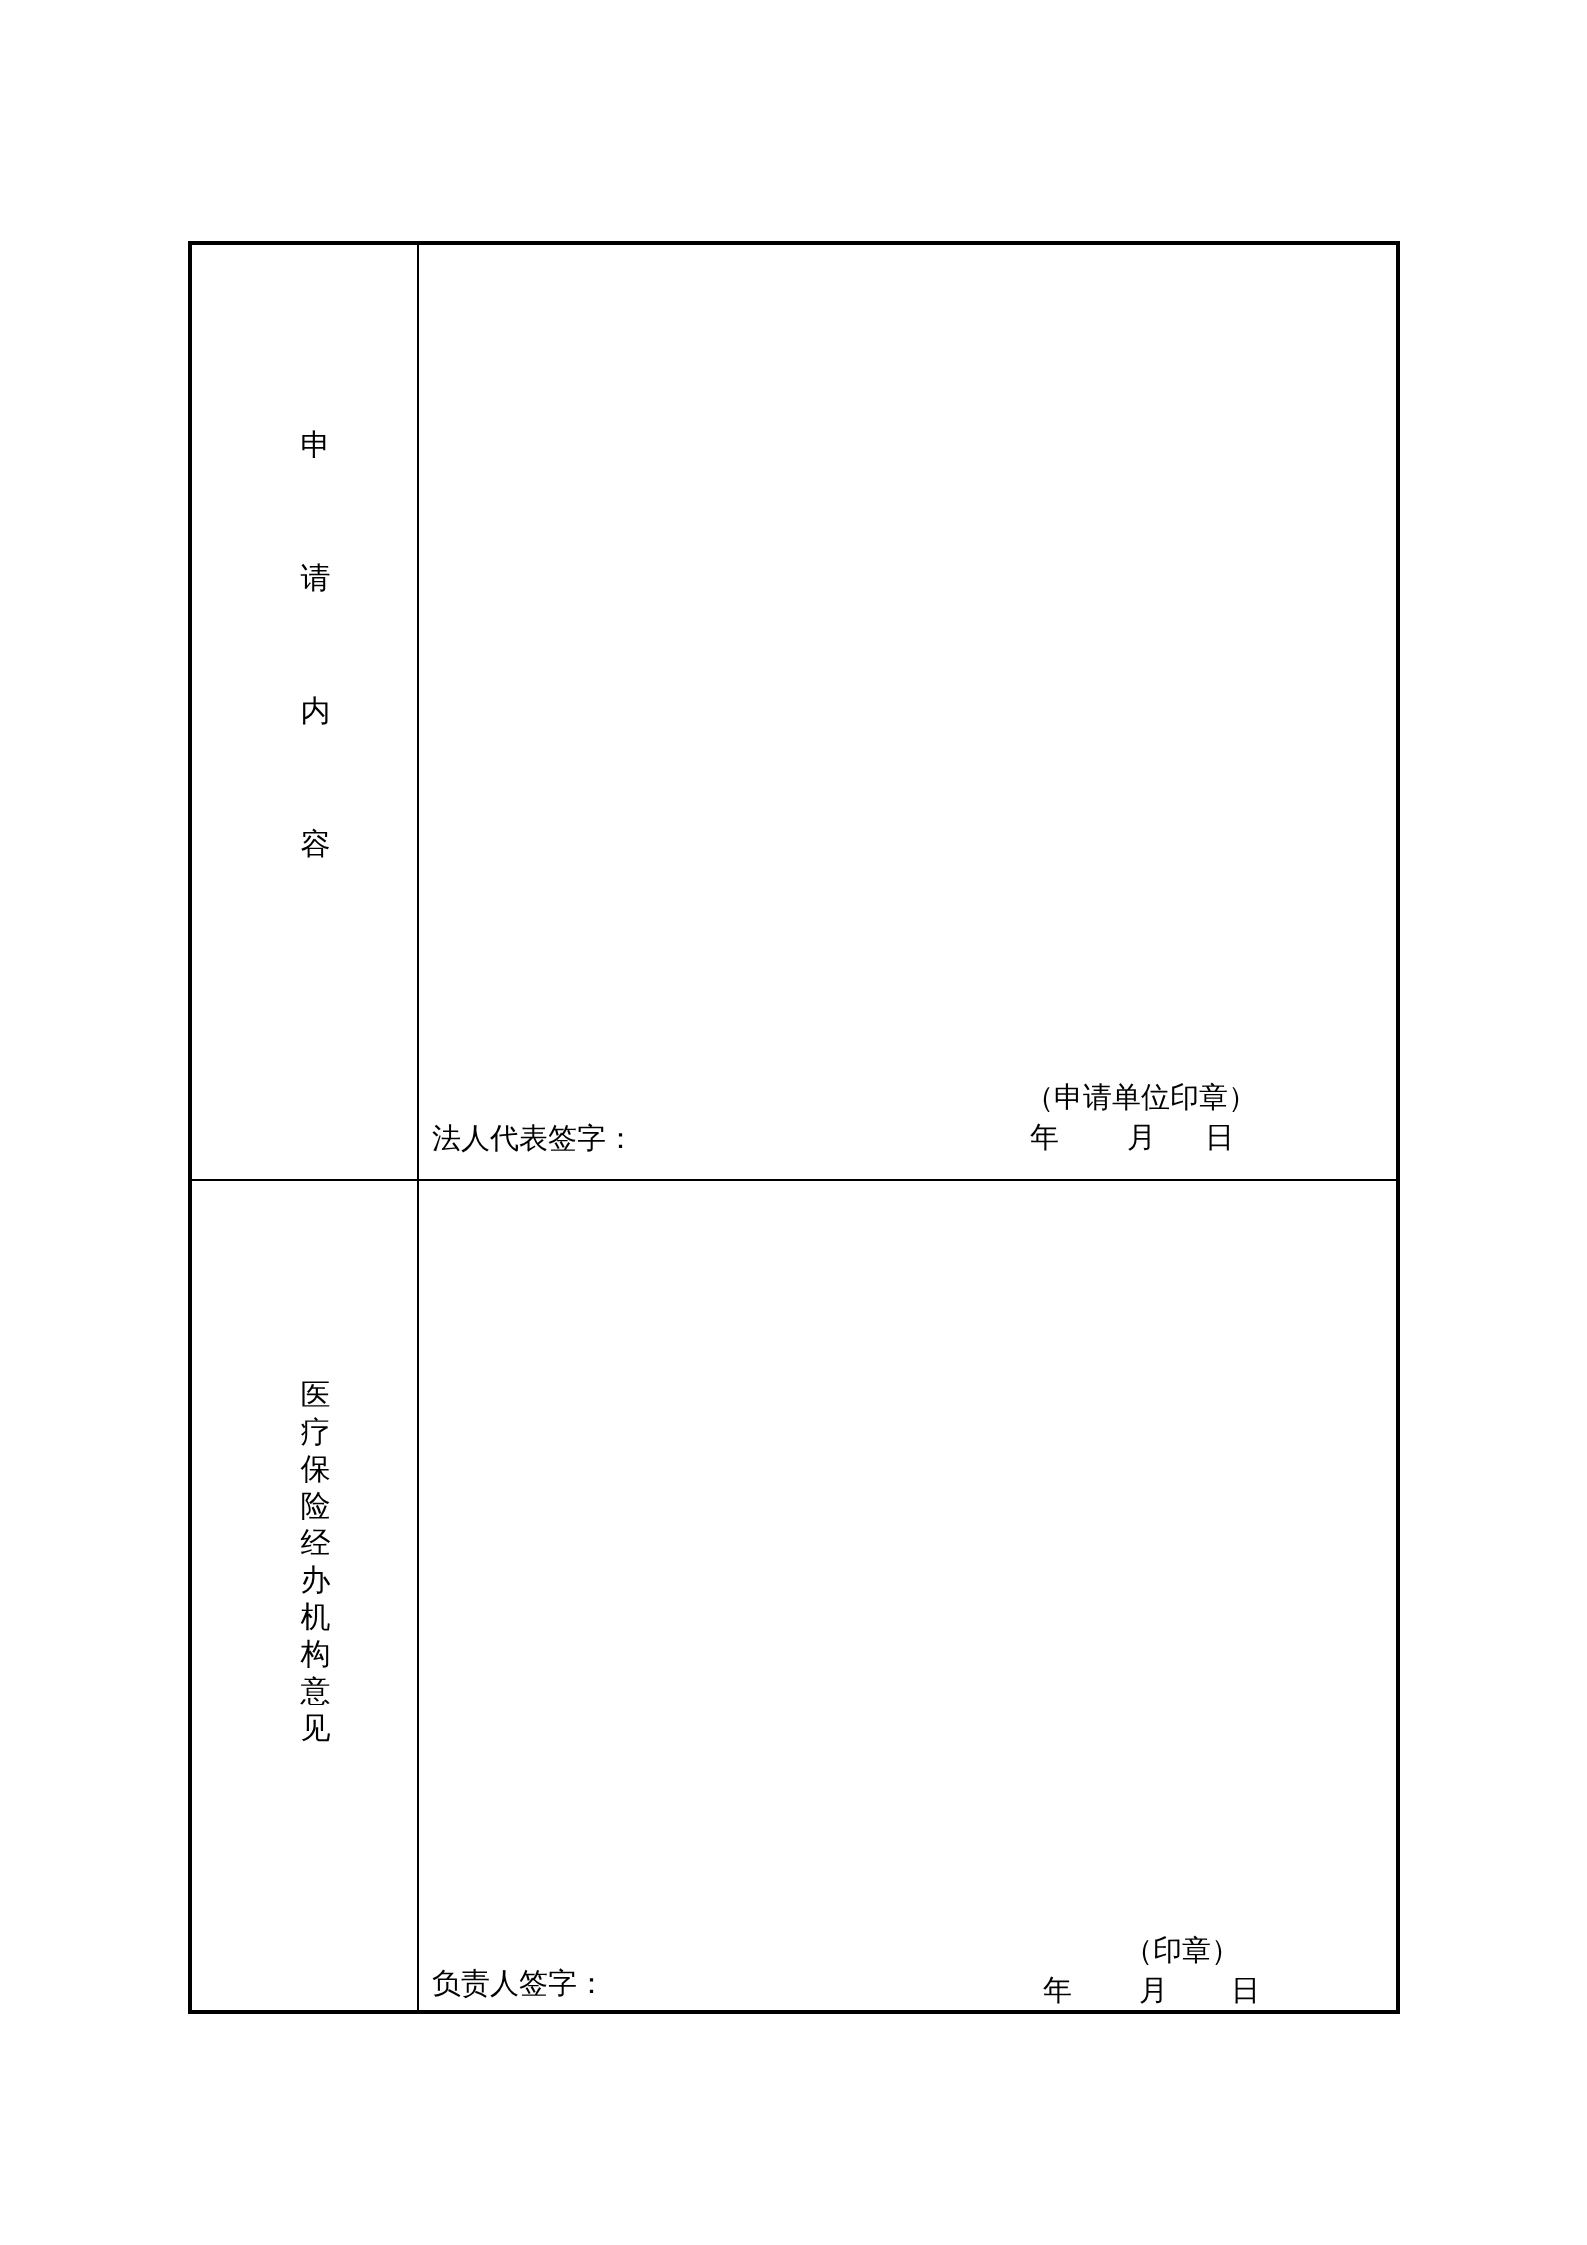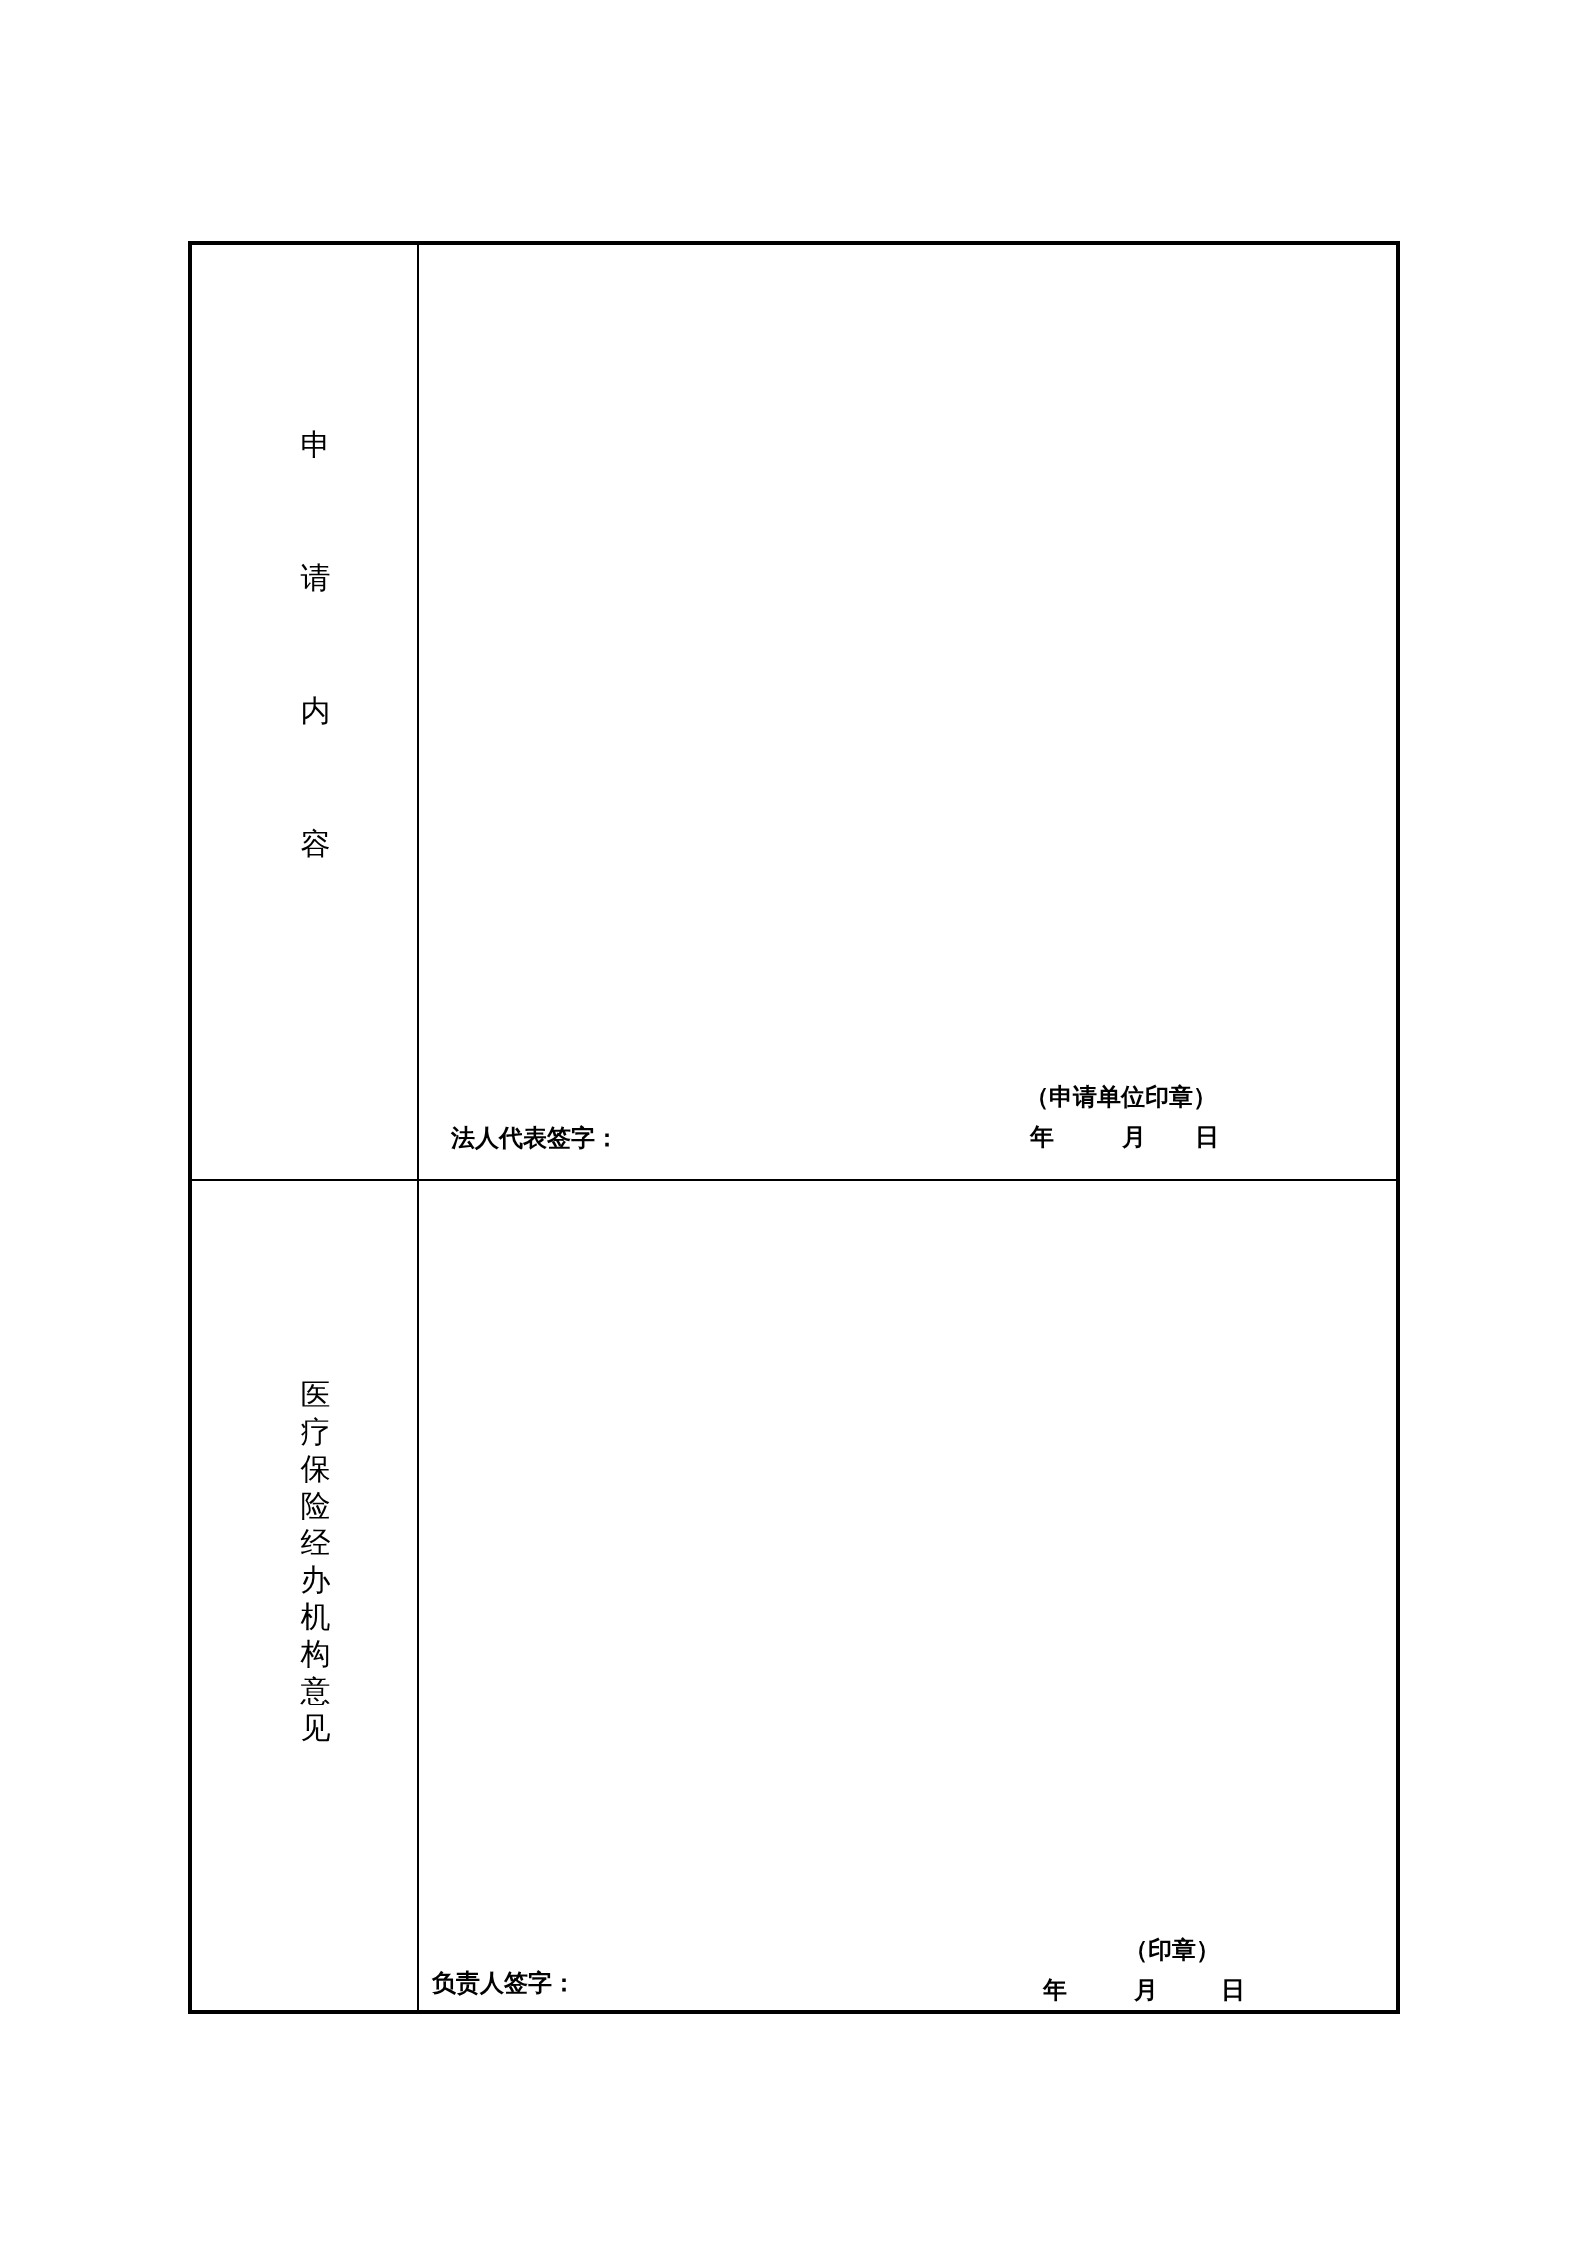--- a/index.html
+++ b/index.html
@@ -38,23 +38,23 @@
     display: flex;
     flex-direction: column;
     align-items: center;
     transform: translateX(11px);
     font-size: 30px;
   }
   .vlabel-1 { padding-top: 133px; line-height: 133px; }
   .vlabel-2 { padding-top: 195px; line-height: 37px; }
   .vlabel span { display: block; }
   .content-cell { flex: 1; position: relative; overflow: hidden; }
-  .line { position: absolute; font-size: 24px; line-height: 40px; white-space: nowrap; font-weight: bold; }
+  .line { position: absolute; font-size: 29px; line-height: 40px; white-space: nowrap; }
   .seal-1 { left: 606px; top: 832px; }
-  .sig-1  { left: 32px;  top: 873px; }
+  .sig-1  { left: 13px;  top: 873px; }
   .date-1 { left: 611px; top: 872px; }
   .date-1 .dp-0 { margin-right: 68px; }
   .date-1 .dp-1 { margin-right: 49px; }
   .seal-2 { left: 669px; top: 749px; margin-left: 36px; }
   .sig-2  { left: 13px;  top: 782px; }
   .date-2 { left: 624px; top: 789px; }
   .date-2 .dp-0 { margin-right: 67px; }
   .date-2 .dp-1 { margin-right: 63px; }
 </style>
 </head>

